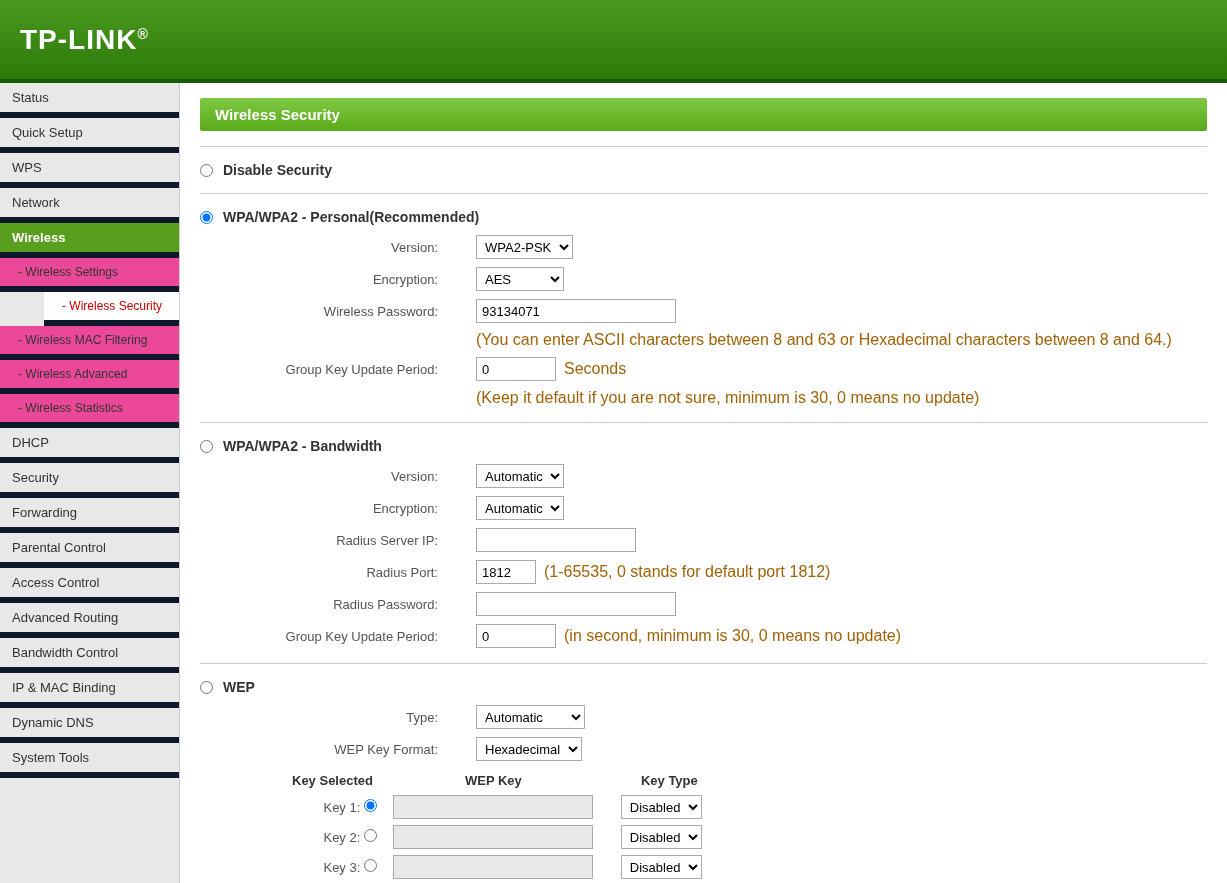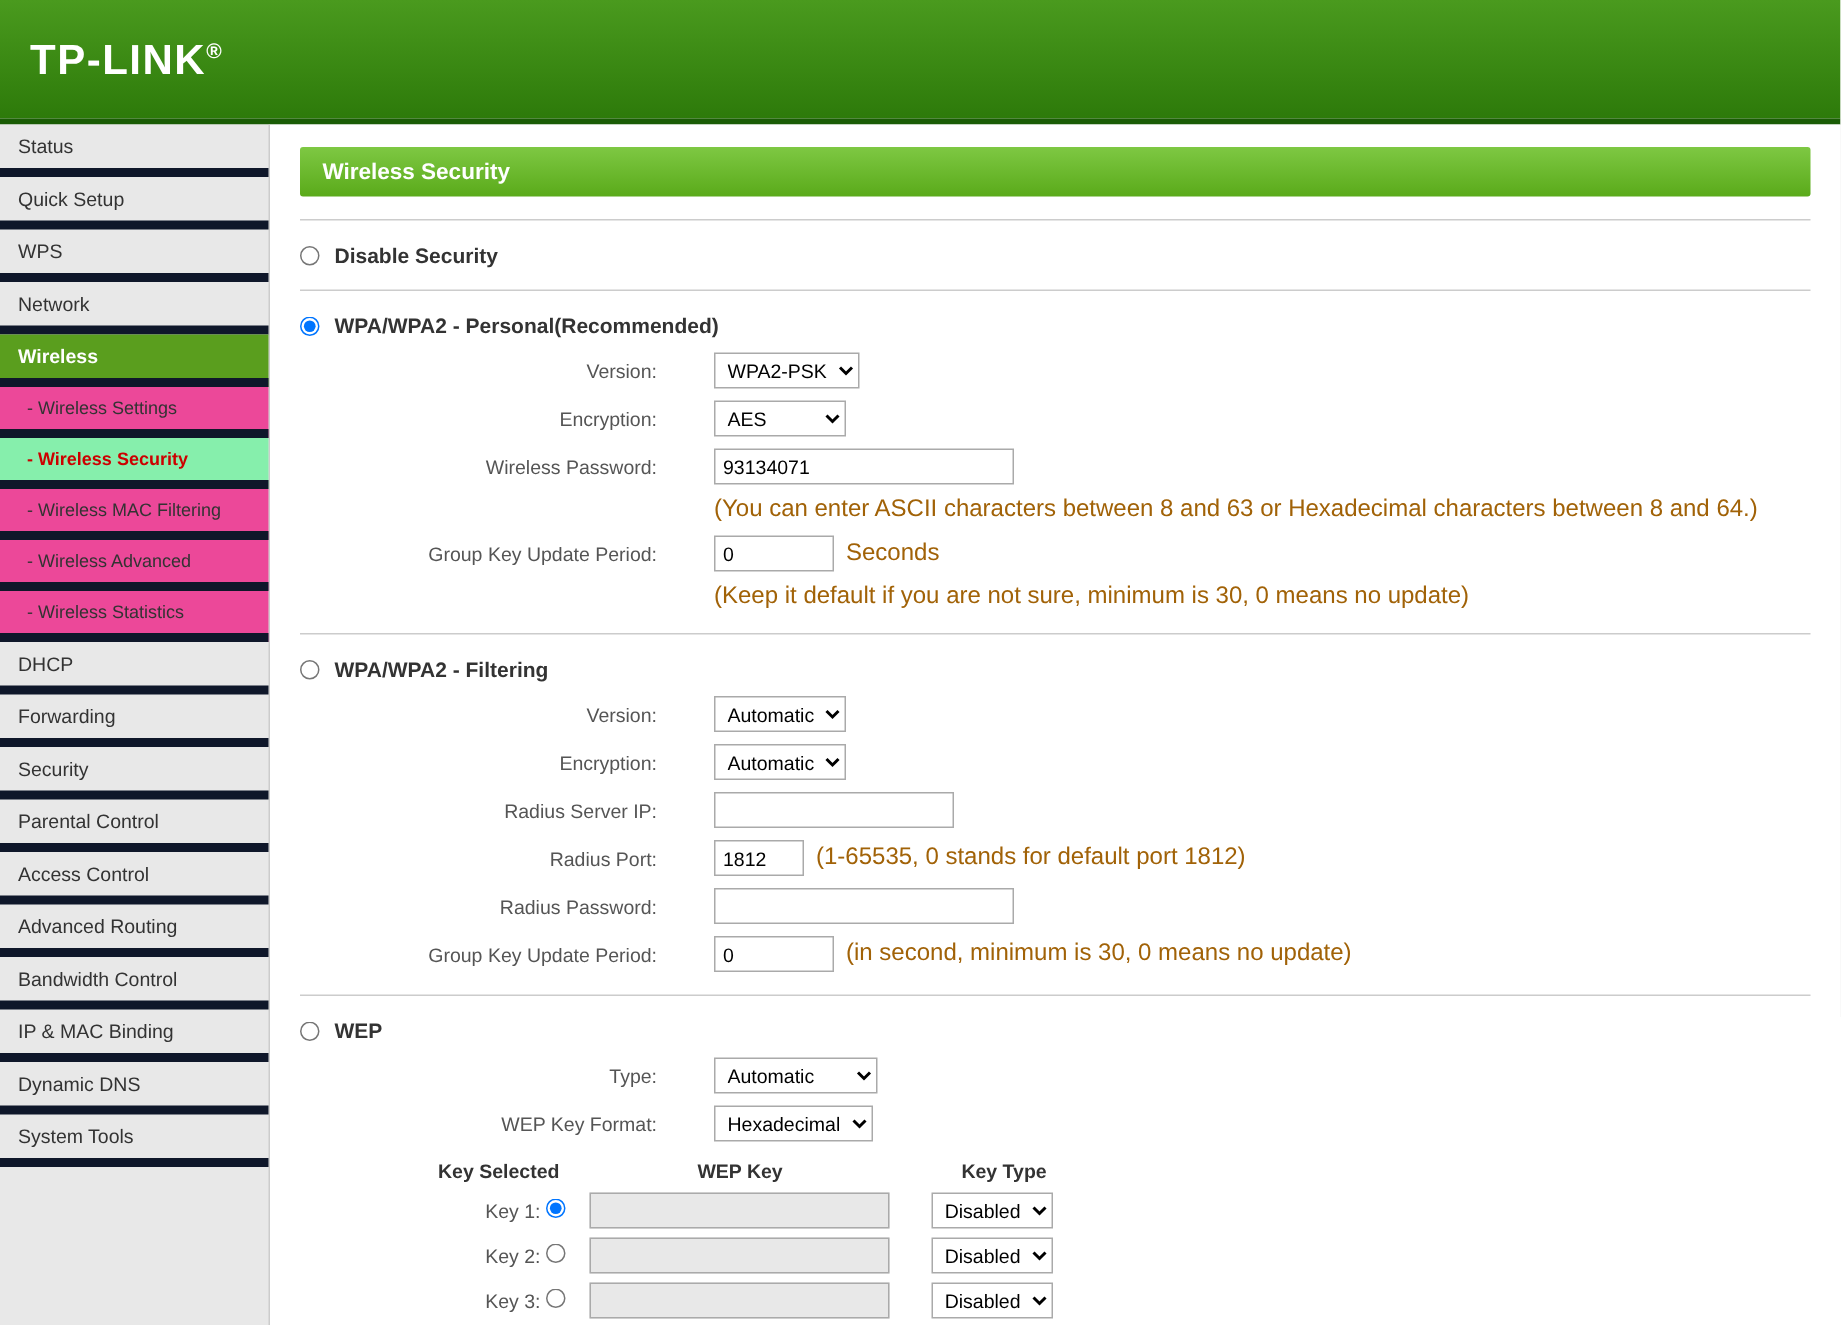--- a/index.html
+++ b/index.html
@@ -47,23 +47,24 @@
       background: #5a9e1e;
       color: white;
       font-weight: bold;
     }
     .sidebar-item.sub {
       padding-left: 18px;
       font-size: 12px;
       background: #ec4899;
     }
     .sidebar-item.sub.active-sub {
-      background: #86efac;
+      background: #ffffff;
       color: #c00;
-      font-weight: bold;
+      font-weight: normal;
+      margin-left: 44px;
     }
 
     
     .content {
       flex: 1;
       background: white;
       padding: 15px 20px;
     }
 
     .section-title {
@@ -178,22 +179,22 @@
     <a class="sidebar-item">Quick Setup</a>
     <a class="sidebar-item">WPS</a>
     <a class="sidebar-item">Network</a>
     <a class="sidebar-item active">Wireless</a>
     <a class="sidebar-item sub">- Wireless Settings</a>
     <a class="sidebar-item sub active-sub">- Wireless Security</a>
     <a class="sidebar-item sub">- Wireless MAC Filtering</a>
     <a class="sidebar-item sub">- Wireless Advanced</a>
     <a class="sidebar-item sub">- Wireless Statistics</a>
     <a class="sidebar-item">DHCP</a>
+    <a class="sidebar-item">Security</a>
     <a class="sidebar-item">Forwarding</a>
-    <a class="sidebar-item">Security</a>
     <a class="sidebar-item">Parental Control</a>
     <a class="sidebar-item">Access Control</a>
     <a class="sidebar-item">Advanced Routing</a>
     <a class="sidebar-item">Bandwidth Control</a>
     <a class="sidebar-item">IP &amp; MAC Binding</a>
     <a class="sidebar-item">Dynamic DNS</a>
     <a class="sidebar-item">System Tools</a>
   </nav>
 
   <div class="content">
@@ -266,21 +267,21 @@
           <div class="inline-hint">(Keep it default if you are not sure, minimum is 30, 0 means no update)</div>
         </div>
       </div>
     </div>
 
     <hr class="divider">
 
     <div class="security-option">
       <div class="option-header">
         <input type="radio" name="security-mode" style="">
-        <span class="option-label">WPA/WPA2 - Filtering</span>
+        <span class="option-label">WPA/WPA2 - Bandwidth</span>
       </div>
 
       <div class="form-table">
 
         <div class="form-row">
           <div class="form-label">Version:</div>
           <div class="form-control">
             <select>
               <option selected="">Automatic</option>
               <option>WPA</option>

